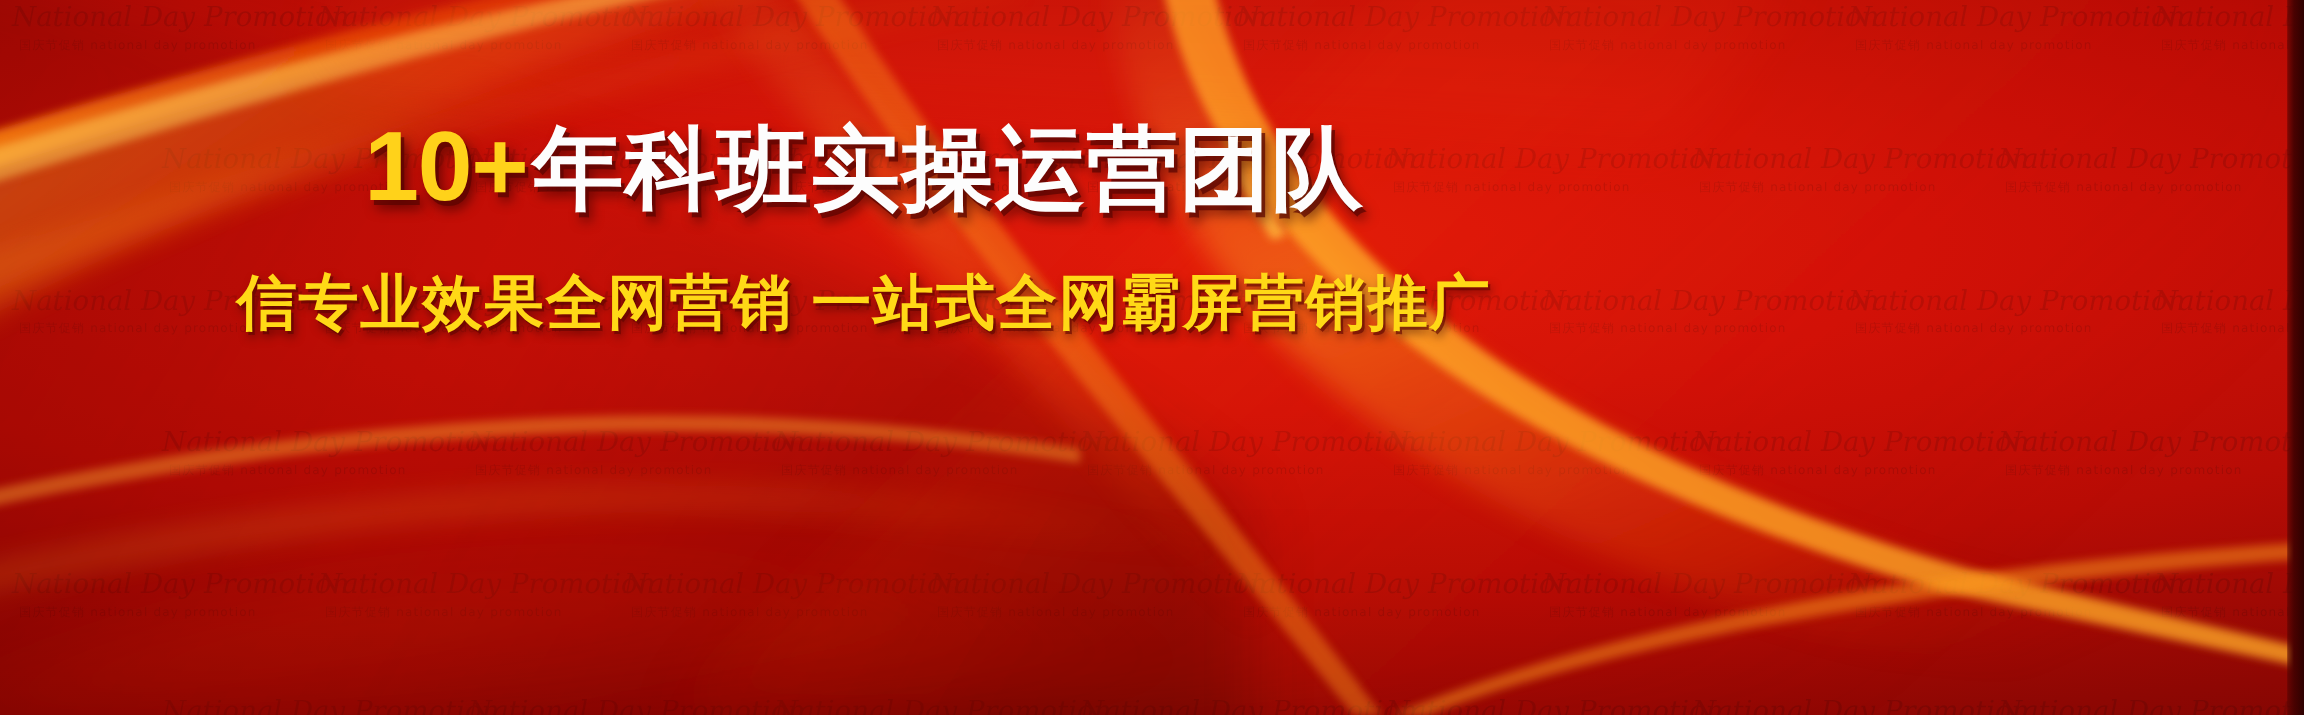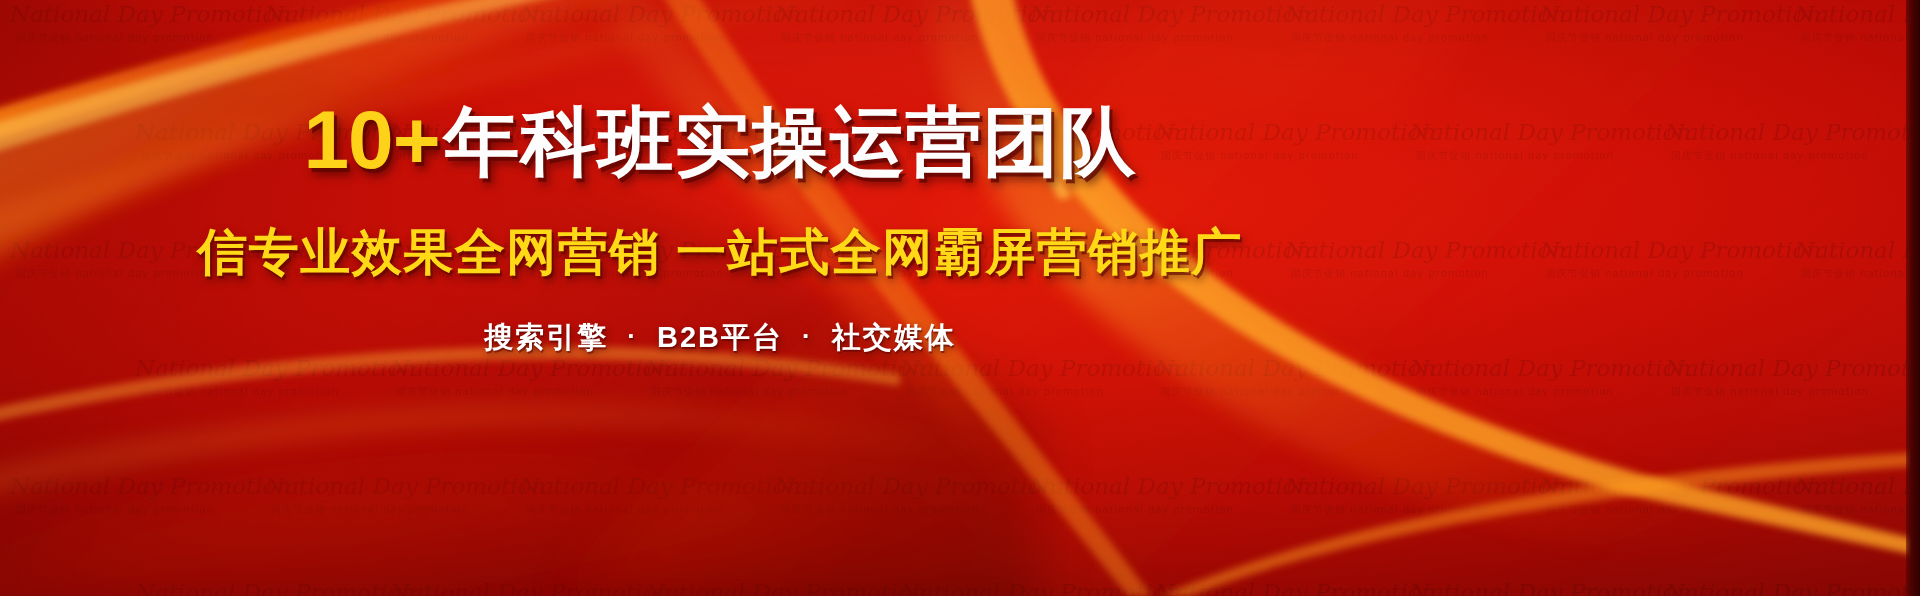--- a/index.html
+++ b/index.html
@@ -266,25 +266,18 @@
   </div>
 
   <div class="content">
 
     <div class="headline">
       <span class="num">10+</span><span class="rest">年科班实操运营团队</span>
     </div>
 
     <div class="subline">信专业效果全网营销  一站式全网霸屏营销推广</div>
 
-    <div class="tagline">
-      <span>搜索引擎</span>
-      <span class="dot">·</span>
-      <span>B2B平台</span>
-      <span class="dot">·</span>
-      <span>社交媒体</span>
-    </div>
 
   </div>
 
   <div class="edge-strip"></div>
 
 </div>
 
 </body></html>

